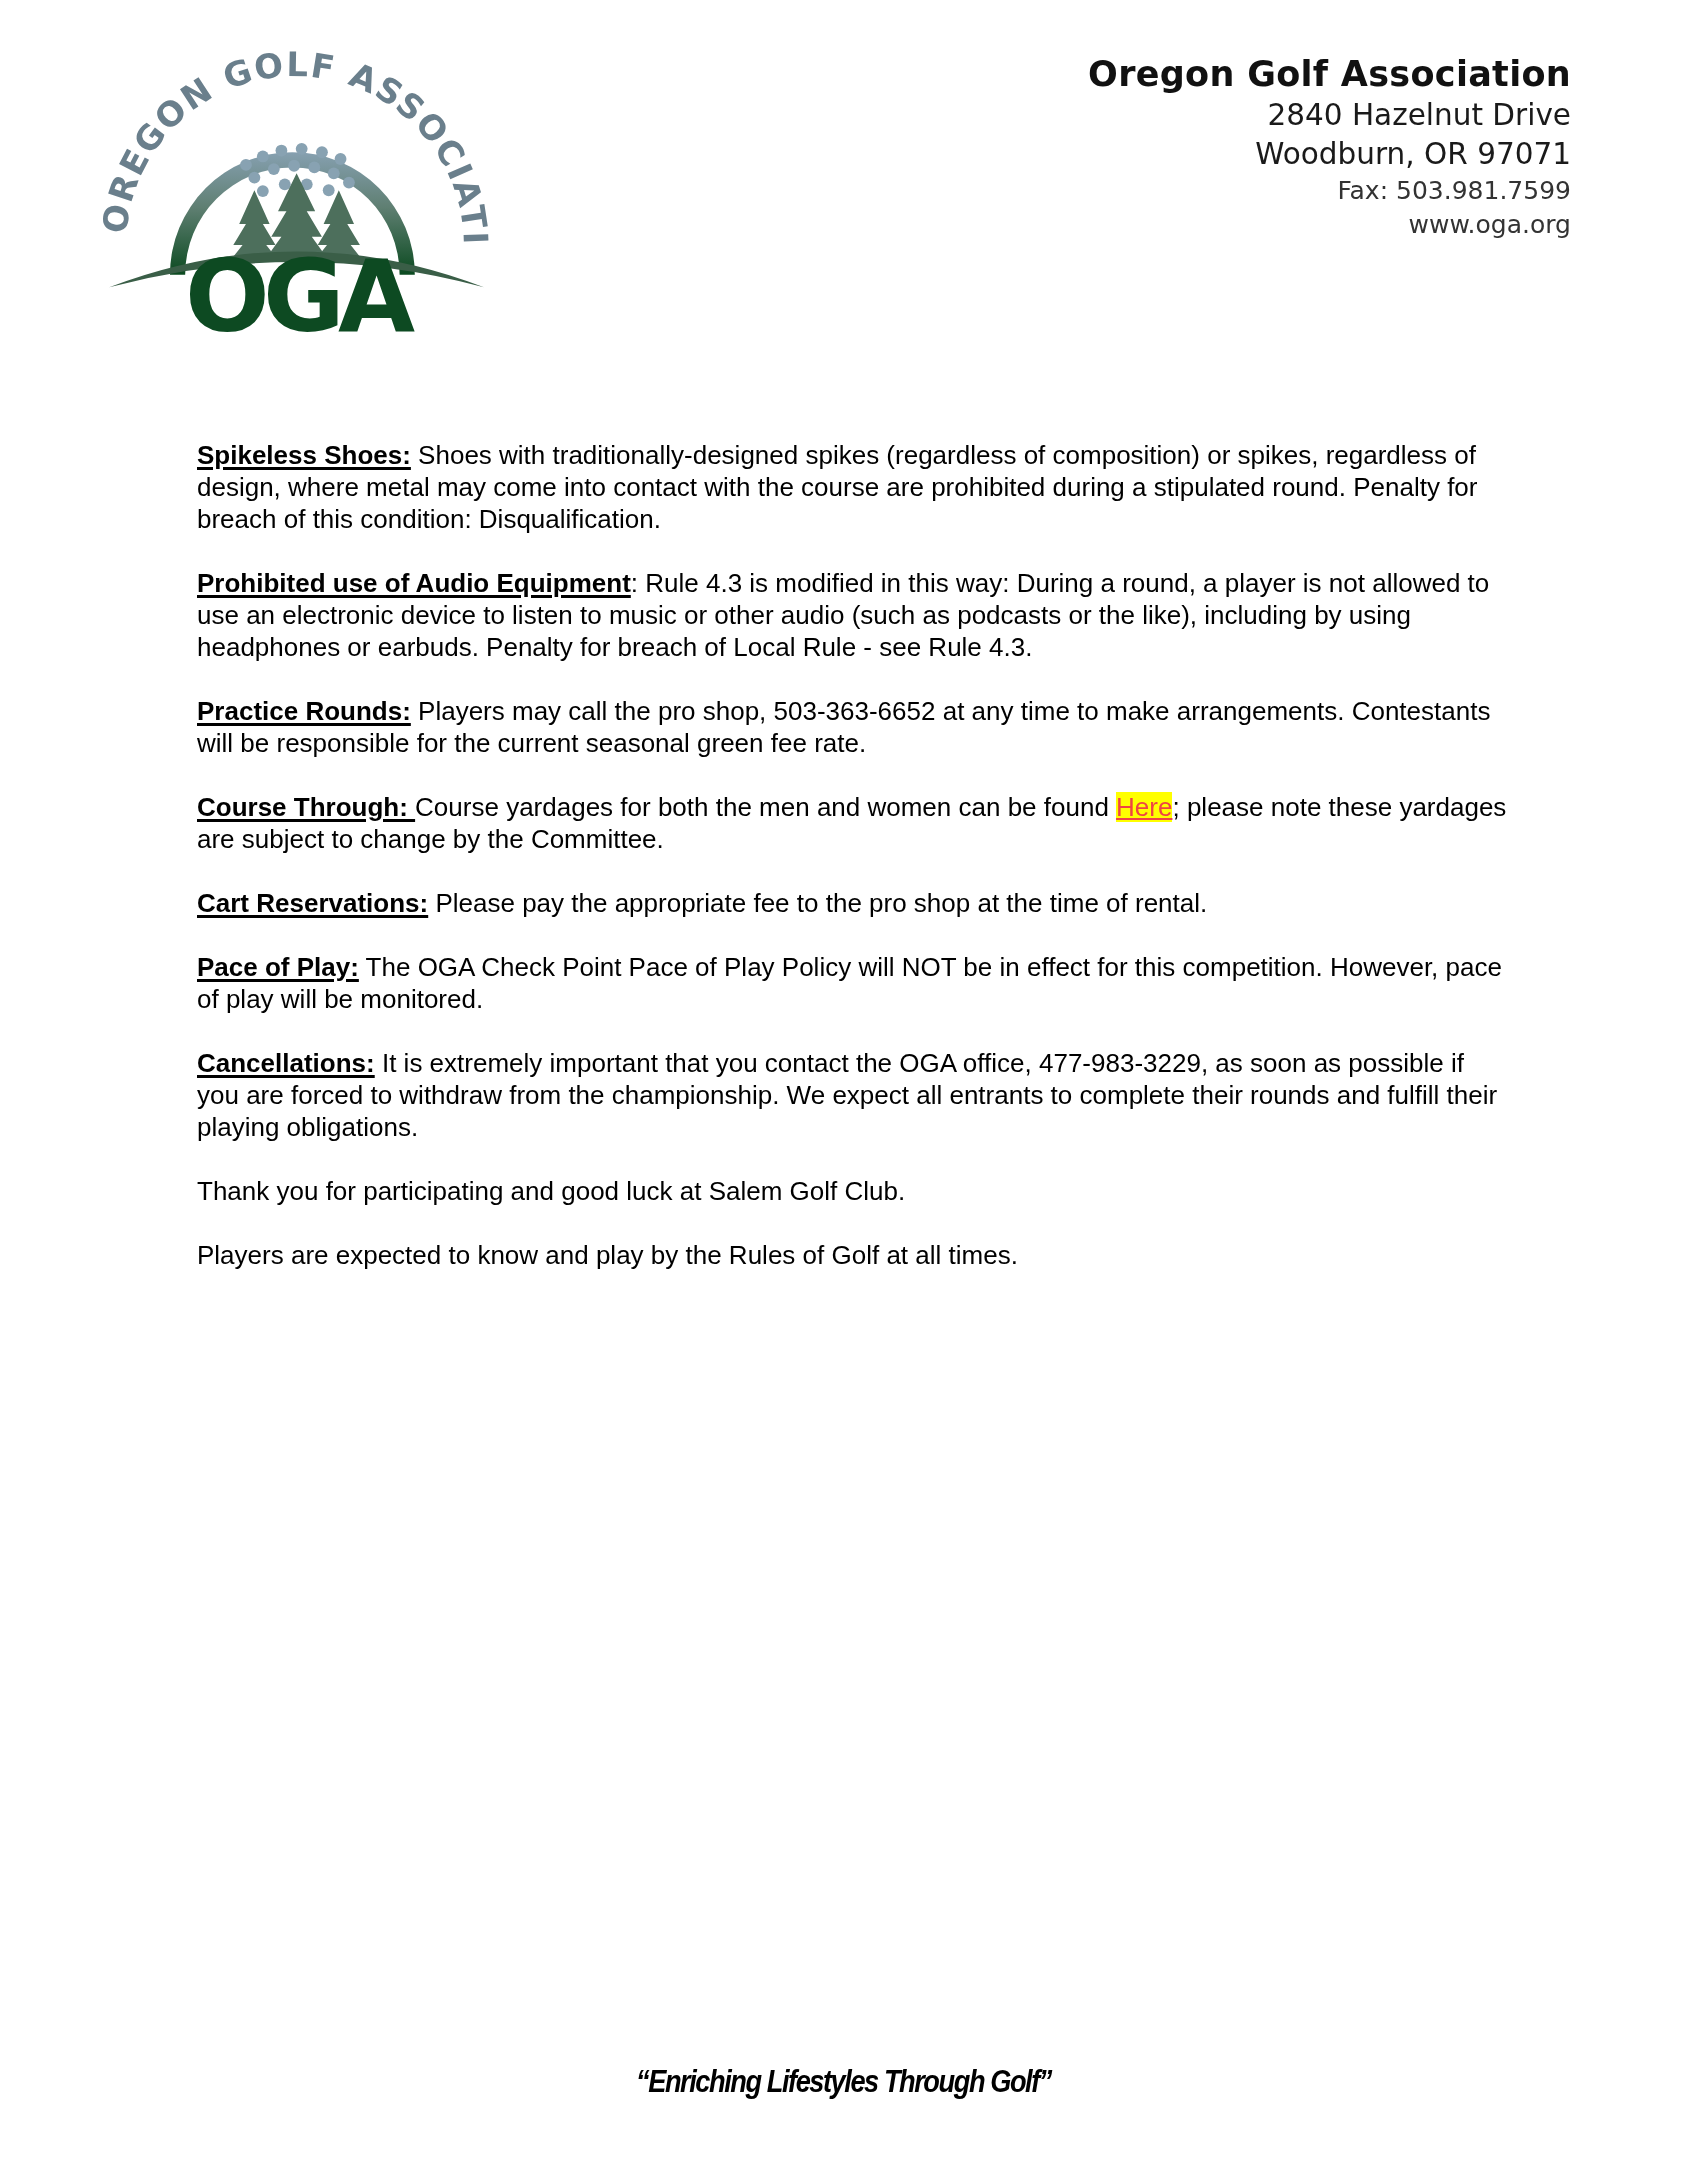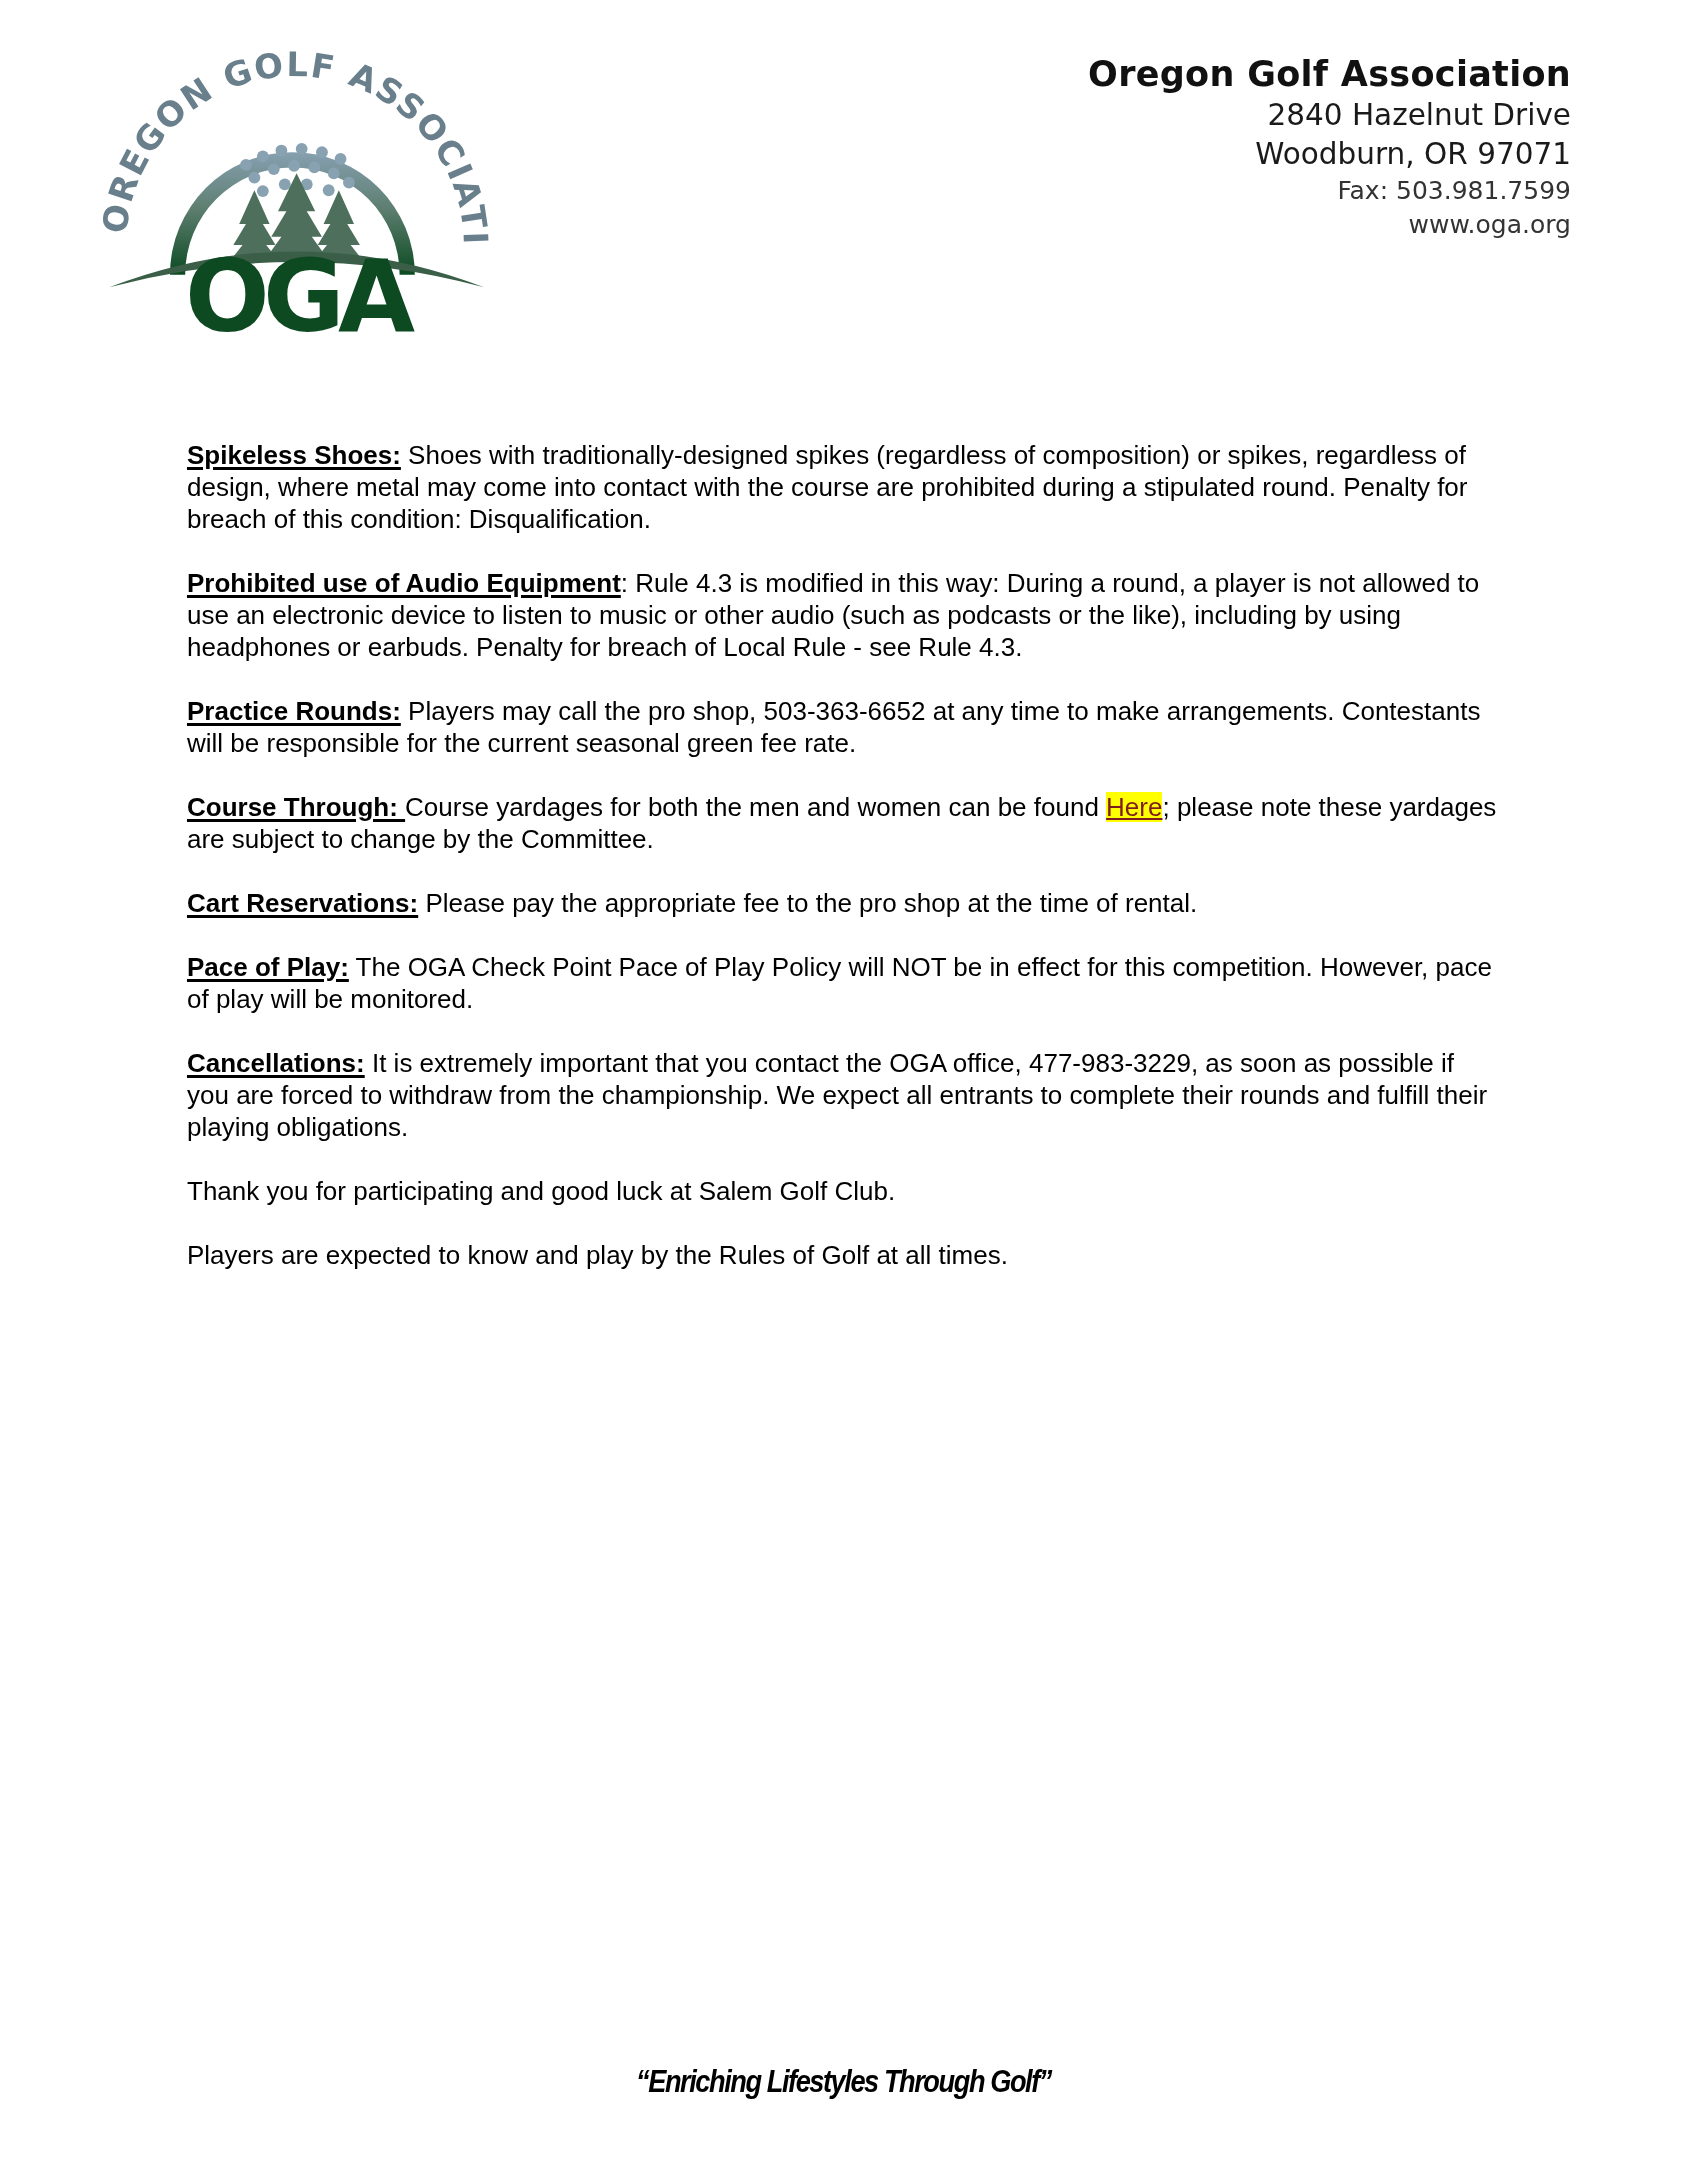--- a/index.html
+++ b/index.html
@@ -2,24 +2,24 @@
 <html style="font-size:13.5px"><head>
 <meta charset="utf-8">
 <style>
   html, body { margin:0; padding:0; background:#ffffff; }
   body { width:1687px; height:2183px; position:relative; overflow:hidden; font-family:"Liberation Sans", sans-serif; color:#000; }
   .logo { position:absolute; left:94px; top:34px; width:401px; height:304px; }
   .org-header { position:absolute; right:116px; top:52px; text-align:right; font-family:"DejaVu Sans", sans-serif; color:#111; }
   .org-name { font-size:35px; font-weight:bold; line-height:44px; letter-spacing:0.3px; }
   .org-addr { font-size:29.5px; line-height:39px; font-weight:normal; color:#1a1a1a; }
   .org-contact { font-size:25px; line-height:34px; color:#333; font-weight:normal; }
-  .body { position:absolute; left:187px; top:439px; width:1316px; font-size:26px; line-height:32px; }
+  .body { position:absolute; left:197px; top:439px; width:1316px; font-size:26px; line-height:32px; }
   .para { margin:0 0 32px 0; }
   .heading { font-weight:bold; text-decoration:underline; text-decoration-thickness:2.5px; text-underline-offset:3.4px; }
-  .link { color:#7f1d1d; text-decoration:underline; background:#ffff00; }
+  .link { color:#ef4444; text-decoration:underline; background:#ffff00; }
   .footer { position:absolute; left:0; width:1687px; top:2063px; text-align:center; font-family:"Liberation Sans", sans-serif; font-weight:bold; font-style:italic; font-size:32px; letter-spacing:-1.7px; transform:scaleX(0.85); transform-origin:center; }
 </style>
 </head>
 <body>
 
 <div class="logo">
   <svg width="401" height="304" viewBox="0 0 475 360">
     <defs>
       <linearGradient id="g1" x1="0" y1="0" x2="0" y2="1">
         <stop offset="0" stop-color="#86a0b0"></stop>

